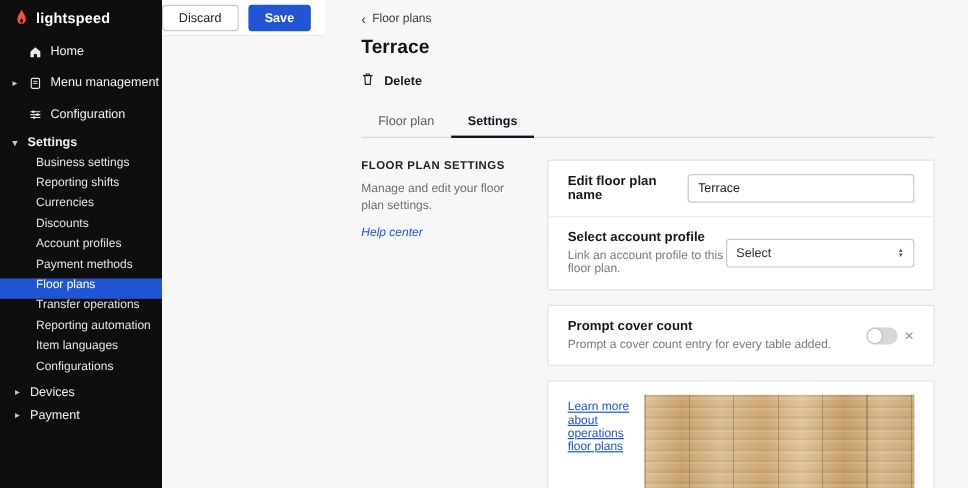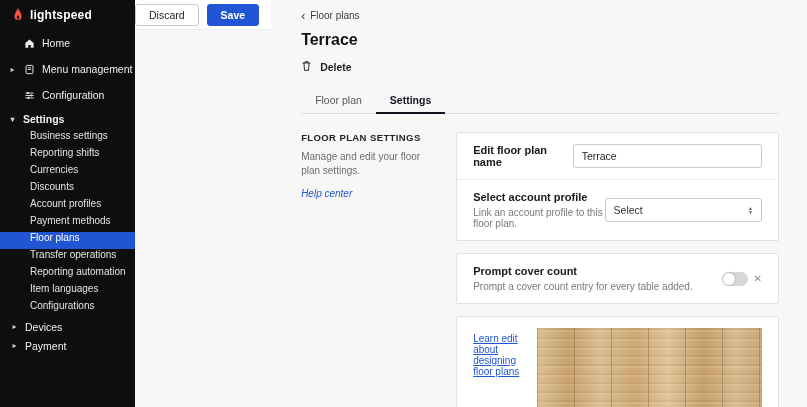--- a/index.html
+++ b/index.html
@@ -235,21 +235,21 @@
                     <span class="toggle-knob"></span>
                   </span>
                 <span class="toggle-x">✕</span>
               </div>
             </div>
           </div>
 
           <div class="card">
             <div class="row top-align">
               <div>
-                <a class="row-link">Learn edit about designing floor plans</a>
+                <a class="row-link">Learn more about operations floor plans</a>
               </div>
               <div class="floor-image"></div>
             </div>
           </div>
 
         </div>
       </div>
 
     </div>
   </main>

